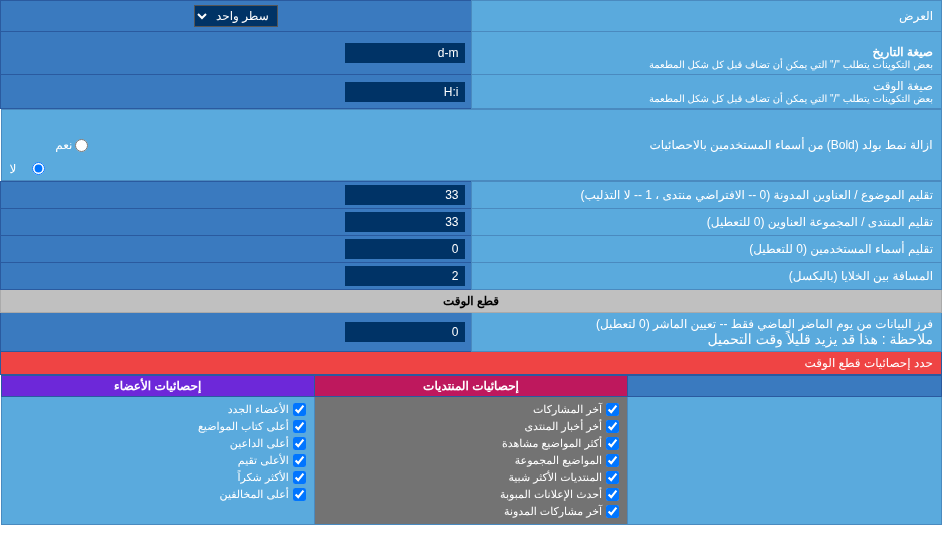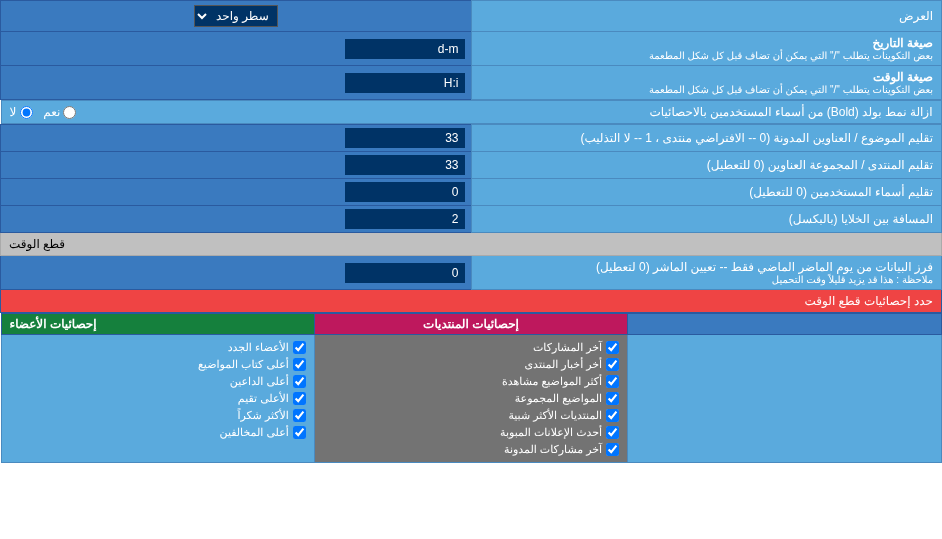--- a/index.html
+++ b/index.html
@@ -39,23 +39,23 @@
       border: none;
       padding: 3px 6px;
       width: 120px;
       text-align: right;
       font-size: 12px;
     }
 
     .section-title-row {
       background: #c0c0c0;
       color: #000;
-      font-weight: normal;
+      font-weight: bold;
       padding: 4px 8px;
-      text-align: left;
+      text-align: center;
       border: 1px solid #aaa;
       margin-left: 32px;
     }
 
     .top-row {
       background: #3a7abf;
       color: #fff;
       text-align: center;
       padding: 4px;
       border: 1px solid #2a5a9f;
@@ -90,21 +90,21 @@
 
     .cb-item input[type="checkbox"] {
       cursor: pointer;
     }
 
     tr td {
       vertical-align: middle;
     }
 
     .note-text {
-      font-size: 10px;
+      font-size: 14px;
       color: #fff;
     }
   </style>
 </head>
 <body>
 
 <table class="main-table">
 
   <tbody>
       <tr>
@@ -115,48 +115,48 @@
       <select class="select-input">
         <option>سطر واحد</option>
         <option>سطران</option>
         <option>ثلاثة أسطر</option>
       </select>
     </td>
   </tr>
 
   <tr>
     <td class="row-label">
-      <div style="font-weight:bold;">صيغة التاريخ</div>
+      <div style="font-weight:bold;margin-top:9px;">صيغة التاريخ</div>
       <div style="font-size:10px;">بعض التكوينات يتطلب "/" التي يمكن أن تضاف قبل كل شكل المطعمة</div>
     </td>
     <td class="row-input-cell">
       <input type="text" class="text-input" value="d-m" style="">
     </td>
   </tr>
 
   <tr>
     <td class="row-label">
-      <div style="font-weight:bold;">صيغة الوقت</div>
+      <div style="font-weight:normal;">صيغة الوقت</div>
       <div style="font-size:10px;">بعض التكوينات يتطلب "/" التي يمكن أن تضاف قبل كل شكل المطعمة</div>
     </td>
     <td class="row-input-cell">
       <input type="text" class="text-input" value="H:i" style="">
     </td>
   </tr>
 
   <tr>
     <td colspan="2">
       <div class="radio-row">
         <span>ازالة نمط بولد (Bold) من أسماء المستخدمين بالاحصائيات</span>
         <span style="display:flex;gap:10px;align-items:center;">
           <label style="display:flex;align-items:center;gap:3px;color:#fff;">
             <input type="radio" name="bold_remove" value="yes" style=""> 
                 <span>نعم</span>
           </label>
-          <label style="display:flex;align-items:center;gap:4px;color:#fff;">
+          <label style="display:flex;align-items:flex-start;gap:16px;color:#fff;margin-top:48px;">
             <input type="radio" name="bold_remove" value="no" checked="" style=""> 
                 <span>لا</span>
           </label>
         </span>
       </div>
     </td>
   </tr>
 
   <tr>
     <td class="row-label">
@@ -218,21 +218,21 @@
 
   <tr>
     <td colspan="2" style="padding:0;">
       <table style="width:100%;border-collapse:collapse;">
         <tbody>
               <tr>
           <td style="background:#3a7abf;color:#fff;font-weight:bold;padding:3px 8px;border:1px solid #2a5a9f;text-align:center;width:33%;"></td>
           <td style="background:#be185d;color:#fff;font-weight:bold;padding:3px 8px;border:1px solid #2a5a9f;text-align:center;width:33%;">
             <span>إحصائيات المنتديات</span>
           </td>
-          <td style="background:#15803d;color:#fff;font-weight:bold;padding:1px 8px;border:1px solid #2a5a9f;text-align:left;width:33%;">
+          <td style="background:#6d28d9;color:#fff;font-weight:bold;padding:1px 8px;border:1px solid #2a5a9f;text-align:center;width:33%;">
             <span>إحصائيات الأعضاء</span>
           </td>
         </tr>
         <tr>
           <td style="background:#5aaadd;padding:4px 8px;border:1px solid #4a8abf;vertical-align:top;">
           </td>
           <td style="background:#737373;padding:4px 8px;border:1px solid #4a8abf;vertical-align:top;">
             <div class="cb-item">
               <input type="checkbox" checked="" style="">
               <span>آخر المشاركات</span>

